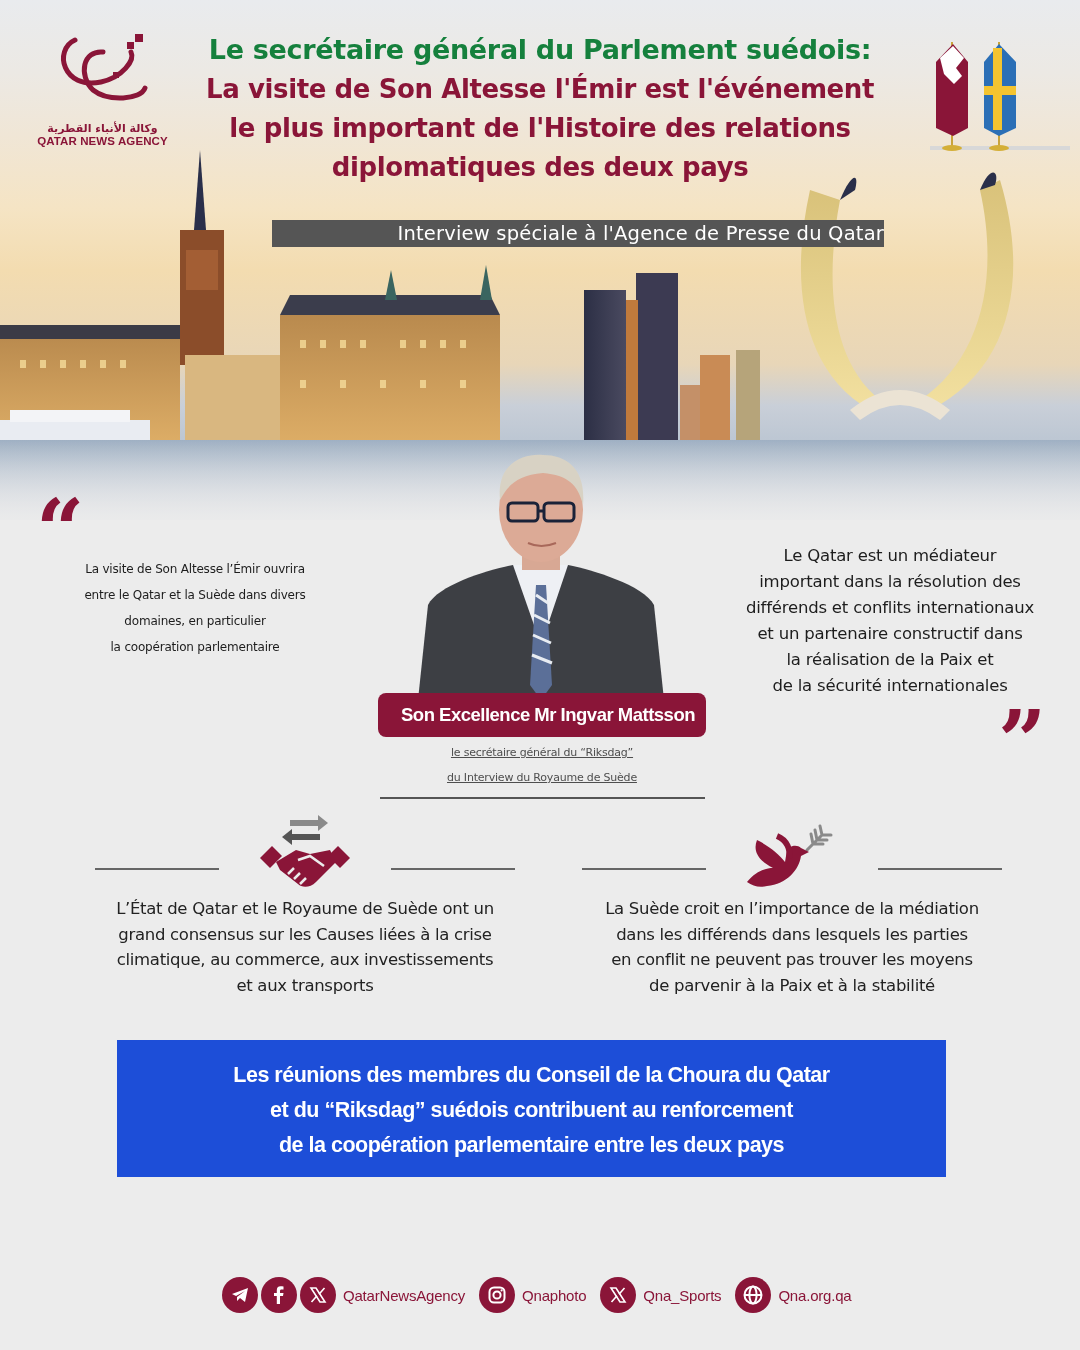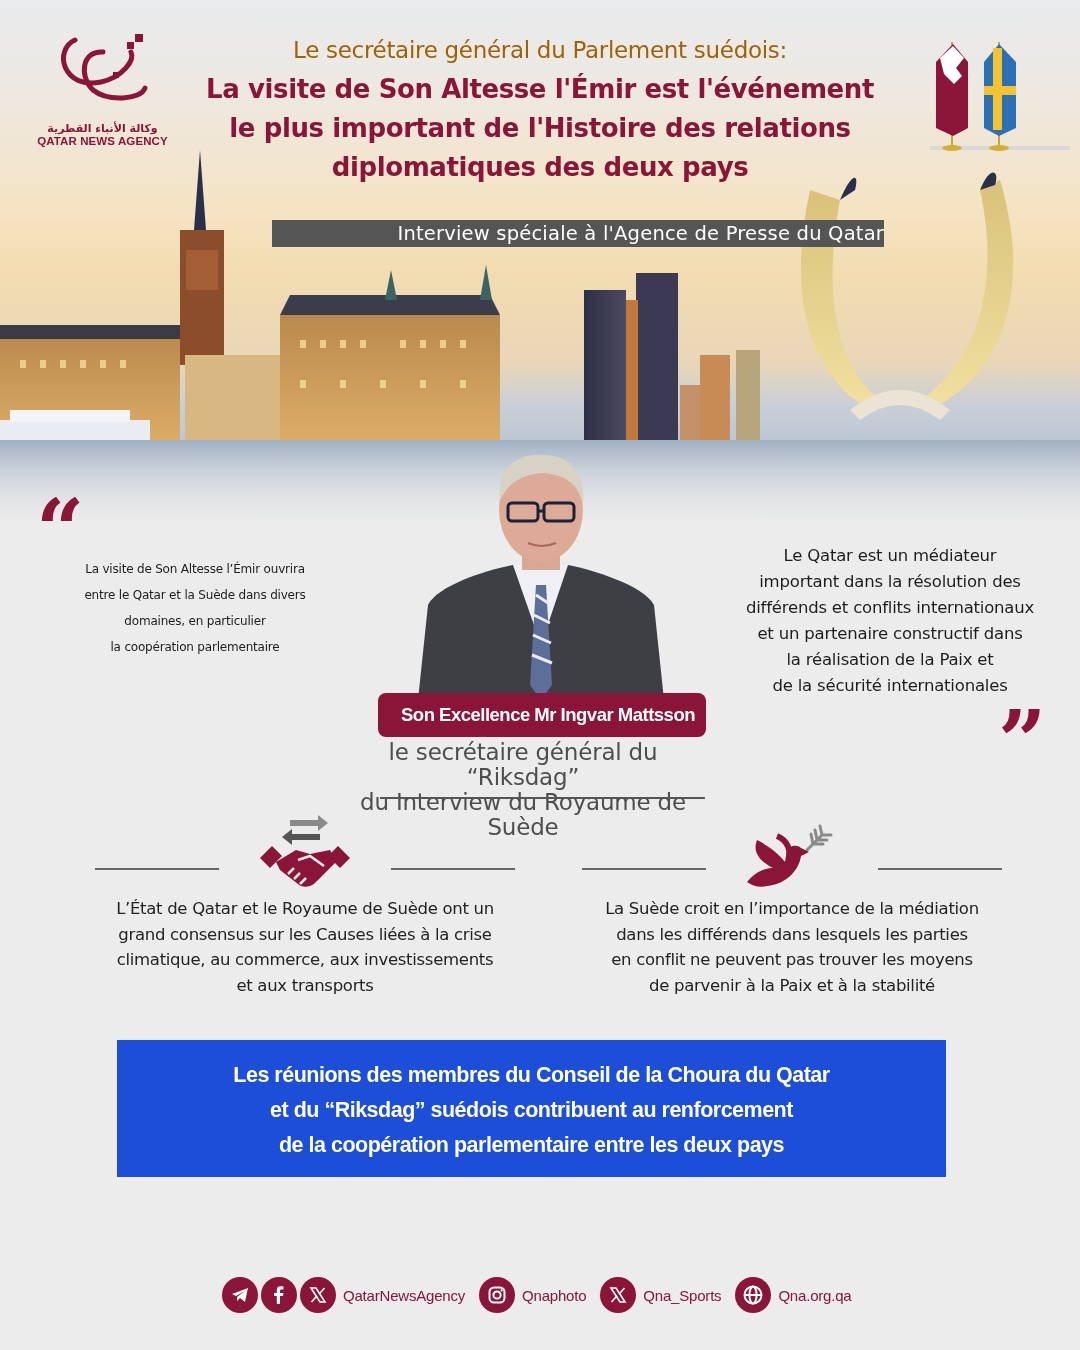--- a/index.html
+++ b/index.html
@@ -26,21 +26,21 @@
   }
 
   .logo { position: absolute; left: 30px; top: 30px; width: 145px; text-align: center; }
   .logo svg { display: block; margin: 0 auto; }
   .logo .ar { font-size: 11px; color: #8a1538; font-weight: bold; margin-top: 12px; direction: rtl; }
   .logo .en { font-family: "Liberation Sans", sans-serif; font-size: 11.5px; font-weight: bold; color: #8a1538; letter-spacing: 0.1px; }
 
   .flags { position: absolute; left: 930px; top: 38px; width: 140px; height: 116px; }
 
   .title-block { position: absolute; left: 190px; top: 30px; width: 700px; text-align: center; }
-  .title-line1 { font-size: 23px; font-weight: normal; color: #a16207; line-height: 40px; letter-spacing: -0.3px; }
+  .title-line1 { font-size: 27px; font-weight: bold; color: #15803d; line-height: 40px; letter-spacing: -0.3px; }
   .title-red { font-size: 26px; font-weight: bold; color: #8a1538; line-height: 39px; letter-spacing: -0.4px; }
   .subtitle-box {
     position: absolute; left: 272px; top: 220px; width: 612px; height: 27px;
     background: #555555; color: #fff; font-size: 19.5px; line-height: 27px; text-align: right;
     letter-spacing: 0.2px;
     padding-left: 40px;
   }
 
   .portrait {
     position: absolute; left: 418px; top: 445px; width: 246px; height: 255px;
@@ -60,22 +60,22 @@
   }
 
   .name-badge {
     position: absolute; left: 378px; top: 693px; width: 328px; height: 44px;
     background: #8a1538; border-radius: 8px; color: #fff; text-align: center;
     font-size: 18.5px; font-weight: bold; line-height: 44px; letter-spacing: -0.5px;
     font-family: "Liberation Sans", sans-serif;
     padding-left: 12px;
   }
   .name-role {
-    position: absolute; left: 341px; top: 740px; width: 364px; text-align: center;
-    font-size: 23px; line-height: 25px; color: #4e4e4e; letter-spacing: -0.2px;
+    position: absolute; left: 360px; top: 740px; width: 364px; text-align: center;
+    font-size: 11px; line-height: 25px; color: #4e4e4e; letter-spacing: -0.2px; text-decoration: underline;
   }
   .name-rule { position: absolute; left: 380px; top: 797px; width: 325px; height: 2px; background: #555; }
 
   .feature { position: absolute; top: 810px; width: 420px; text-align: center; }
   .feature .rule { position: absolute; top: 58px; height: 2px; width: 124px; background: #666; }
   .feature .rule.l { left: 0; }
   .feature .rule.r { right: 0; }
   .feature .icon { position: absolute; left: 145px; top: 0; width: 130px; height: 90px; }
   .feature .text {
     position: absolute; left: 0; top: 86px; width: 420px; text-align: center;

